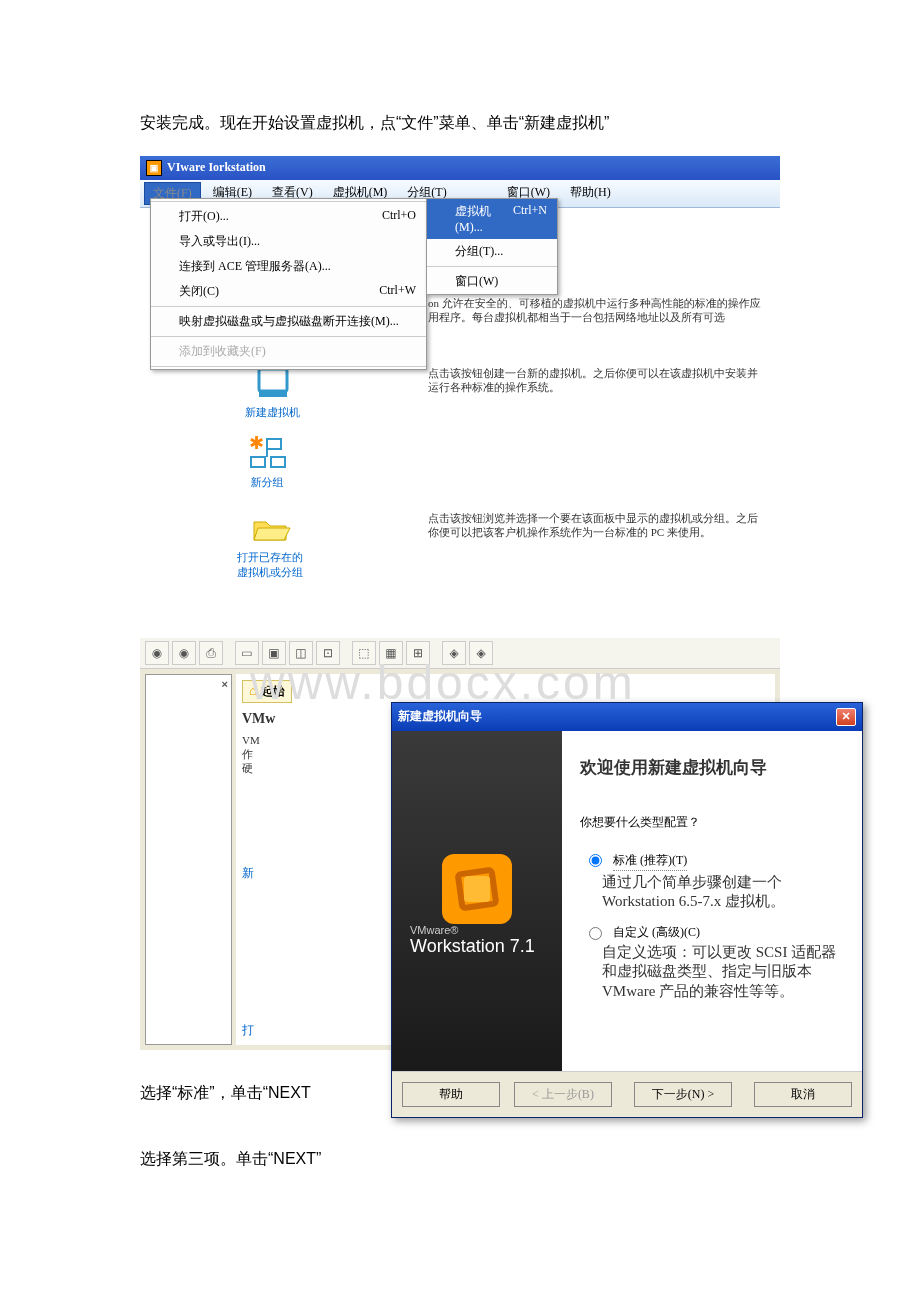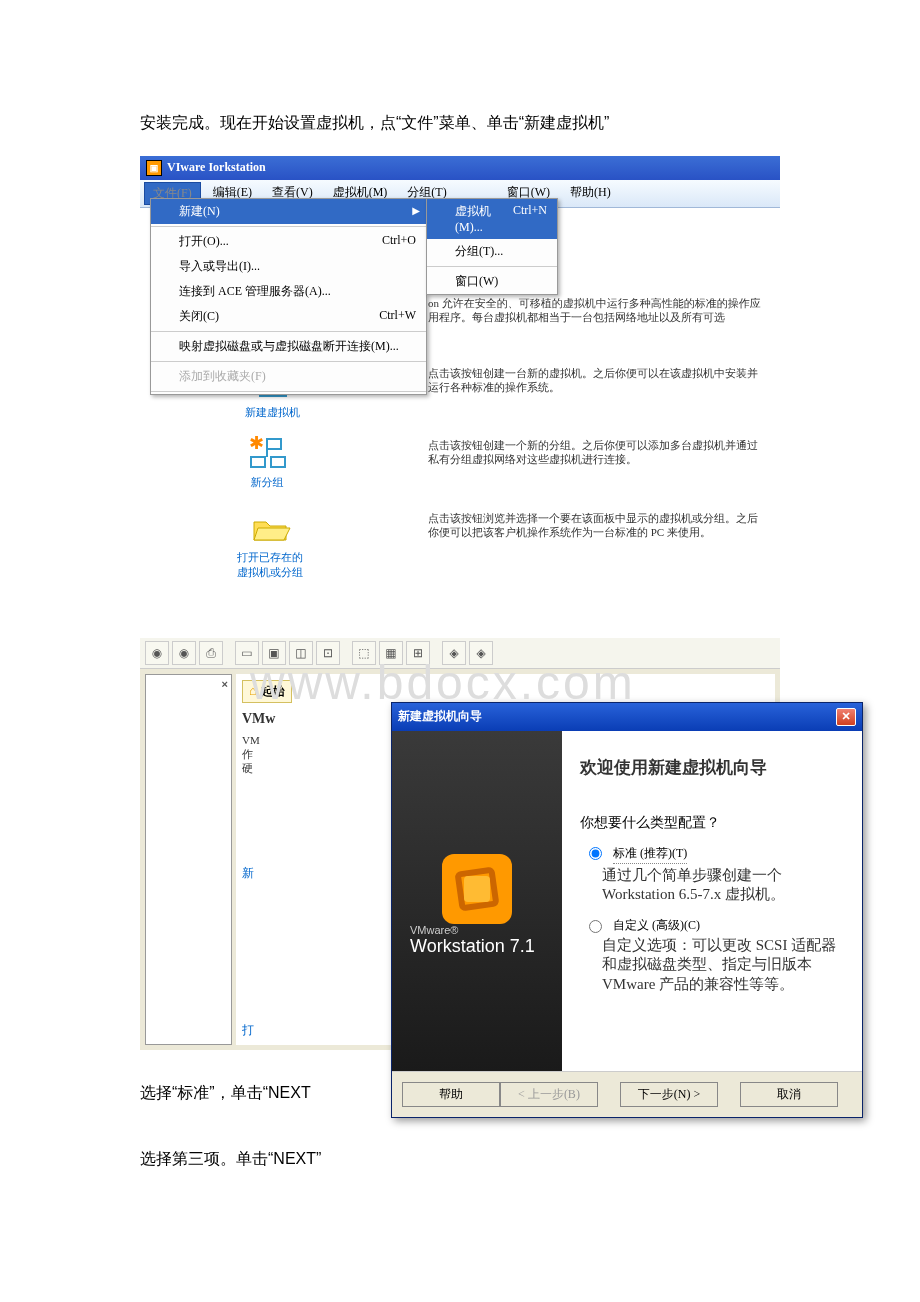--- a/index.html
+++ b/index.html
@@ -46,26 +46,26 @@
 .wiz-body{display:flex;background:#fff}
 .wiz-left{width:170px;background:linear-gradient(180deg,#3a3a3a 0%,#1a1a1a 100%);color:#fff;padding:20px 0 30px 0;display:flex;flex-direction:column;align-items:center;justify-content:center;min-height:290px}
 .wiz-logo{width:70px;height:70px;background:#f90;border-radius:12px;position:relative;margin-top:20px}
 .wiz-logo::before{content:"";position:absolute;left:15px;top:15px;width:40px;height:40px;border:6px solid #c60;border-radius:6px;box-sizing:border-box;transform:rotate(-8deg)}
 .wiz-logo::after{content:"";position:absolute;left:22px;top:22px;width:26px;height:26px;background:#fb3;border-radius:4px}
 .wiz-brand{font-family:Arial;text-align:left;padding-left:18px;width:100%;box-sizing:border-box}
 .wiz-brand .b1{font-size:11px;color:#ccc}
 .wiz-brand .b2{font-size:18px;color:#fff;font-weight:300}
 .wiz-right{flex:1;padding:25px 18px 10px 18px;font-family:SimSun}
 .wiz-h{font-size:17px;font-weight:bold;color:#333;margin-bottom:35px}
-.wiz-q{font-size:14px;margin-bottom:12px}
+.wiz-q{font-size:12px;margin-bottom:20px}
 .wiz-opt{font-size:12px;margin-bottom:12px;padding-left:4px}
 .wiz-opt label{display:flex;align-items:flex-start;gap:8px}
 .wiz-opt .opt-desc{font-size:15px;color:#333;margin-left:18px;margin-top:2px;line-height:1.3;font-family:Liberation Serif, serif}
 .wiz-opt .dotted{border-bottom:1px dotted #888;padding:1px 0}
-.wiz-footer{background:#ece9d8;padding:10px;display:flex;border-top:1px solid #ccc}
+.wiz-footer{background:#ece9d8;padding:10px;display:flex;justify-content:space-between;border-top:1px solid #ccc}
 .wiz-btn{font-size:12px;padding:3px 12px;background:#ece9d8;border:1px solid #888;font-family:SimSun;min-width:72px;text-align:center}
 .wiz-btn.dim{color:#999}
 .wiz-btns-right{display:flex;gap:22px}
 </style>
 </head>
 <body>
 
 <div class="page">
   <div class="instruction">安装完成。现在开始设置虚拟机，点“文件”菜单、单击“新建虚拟机”</div>
 
@@ -79,24 +79,20 @@
       <span>编辑(E)</span>
       <span>查看(V)</span>
       <span>虚拟机(M)</span>
       <span>分组(T)</span>
       <span style="width:20px"></span>
       <span>窗口(W)</span>
       <span>帮助(H)</span>
     </div>
 
     <div class="dropdown dd-file">
-      <div class="dd-item hilite">
-          <span>新建(N)</span>
-          <span class="dd-arrow">▶</span>
-        </div>
       <div class="dd-sep"></div>
       <div class="dd-item">
           <span>打开(O)...</span>
           <span>Ctrl+O</span>
         </div>
       <div class="dd-item">
           <span>导入或导出(I)...</span>
         </div>
       <div class="dd-item">
           <span>连接到 ACE 管理服务器(A)...</span>
@@ -146,21 +142,20 @@
       <div class="launch-item" style="left:105px;top:225px">
         <div class="launch-icon"><svg width="44" height="40">
               <text x="4" y="16" font-size="18" fill="#f80">✱</text>
               <rect x="22" y="6" width="14" height="10" fill="none" stroke="#39c" stroke-width="2"></rect>
               <rect x="6" y="24" width="14" height="10" fill="none" stroke="#39c" stroke-width="2"></rect>
               <rect x="26" y="24" width="14" height="10" fill="none" stroke="#39c" stroke-width="2"></rect>
               <line x1="22" y1="16" x2="22" y2="24" stroke="#39c" stroke-width="2"></line>
             </svg></div>
         <div>新分组</div>
       </div>
-      <div class="desc-txt" style="top:230px">点击该按钮创建一个新的分组。之后你便可以添加多台虚拟机并通过私有分组虚拟网络对这些虚拟机进行连接。</div>
 
       <div class="launch-item" style="left:95px;top:300px;width:70px">
         <div class="launch-icon"><svg width="44" height="40">
               <path d="M6 14 L6 32 L38 32 L38 18 L22 18 L18 14 Z" fill="#fd5" stroke="#ca0" stroke-width="1"></path>
               <path d="M10 20 L42 20 L36 32 L6 32 Z" fill="#fe8" stroke="#ca0"></path>
             </svg></div>
         <div style="white-space:pre-line">打开已存在的
 虚拟机或分组</div>
       </div>
       <div class="desc-txt" style="top:303px">点击该按钮浏览并选择一个要在该面板中显示的虚拟机或分组。之后你便可以把该客户机操作系统作为一台标准的 PC 来使用。</div>

